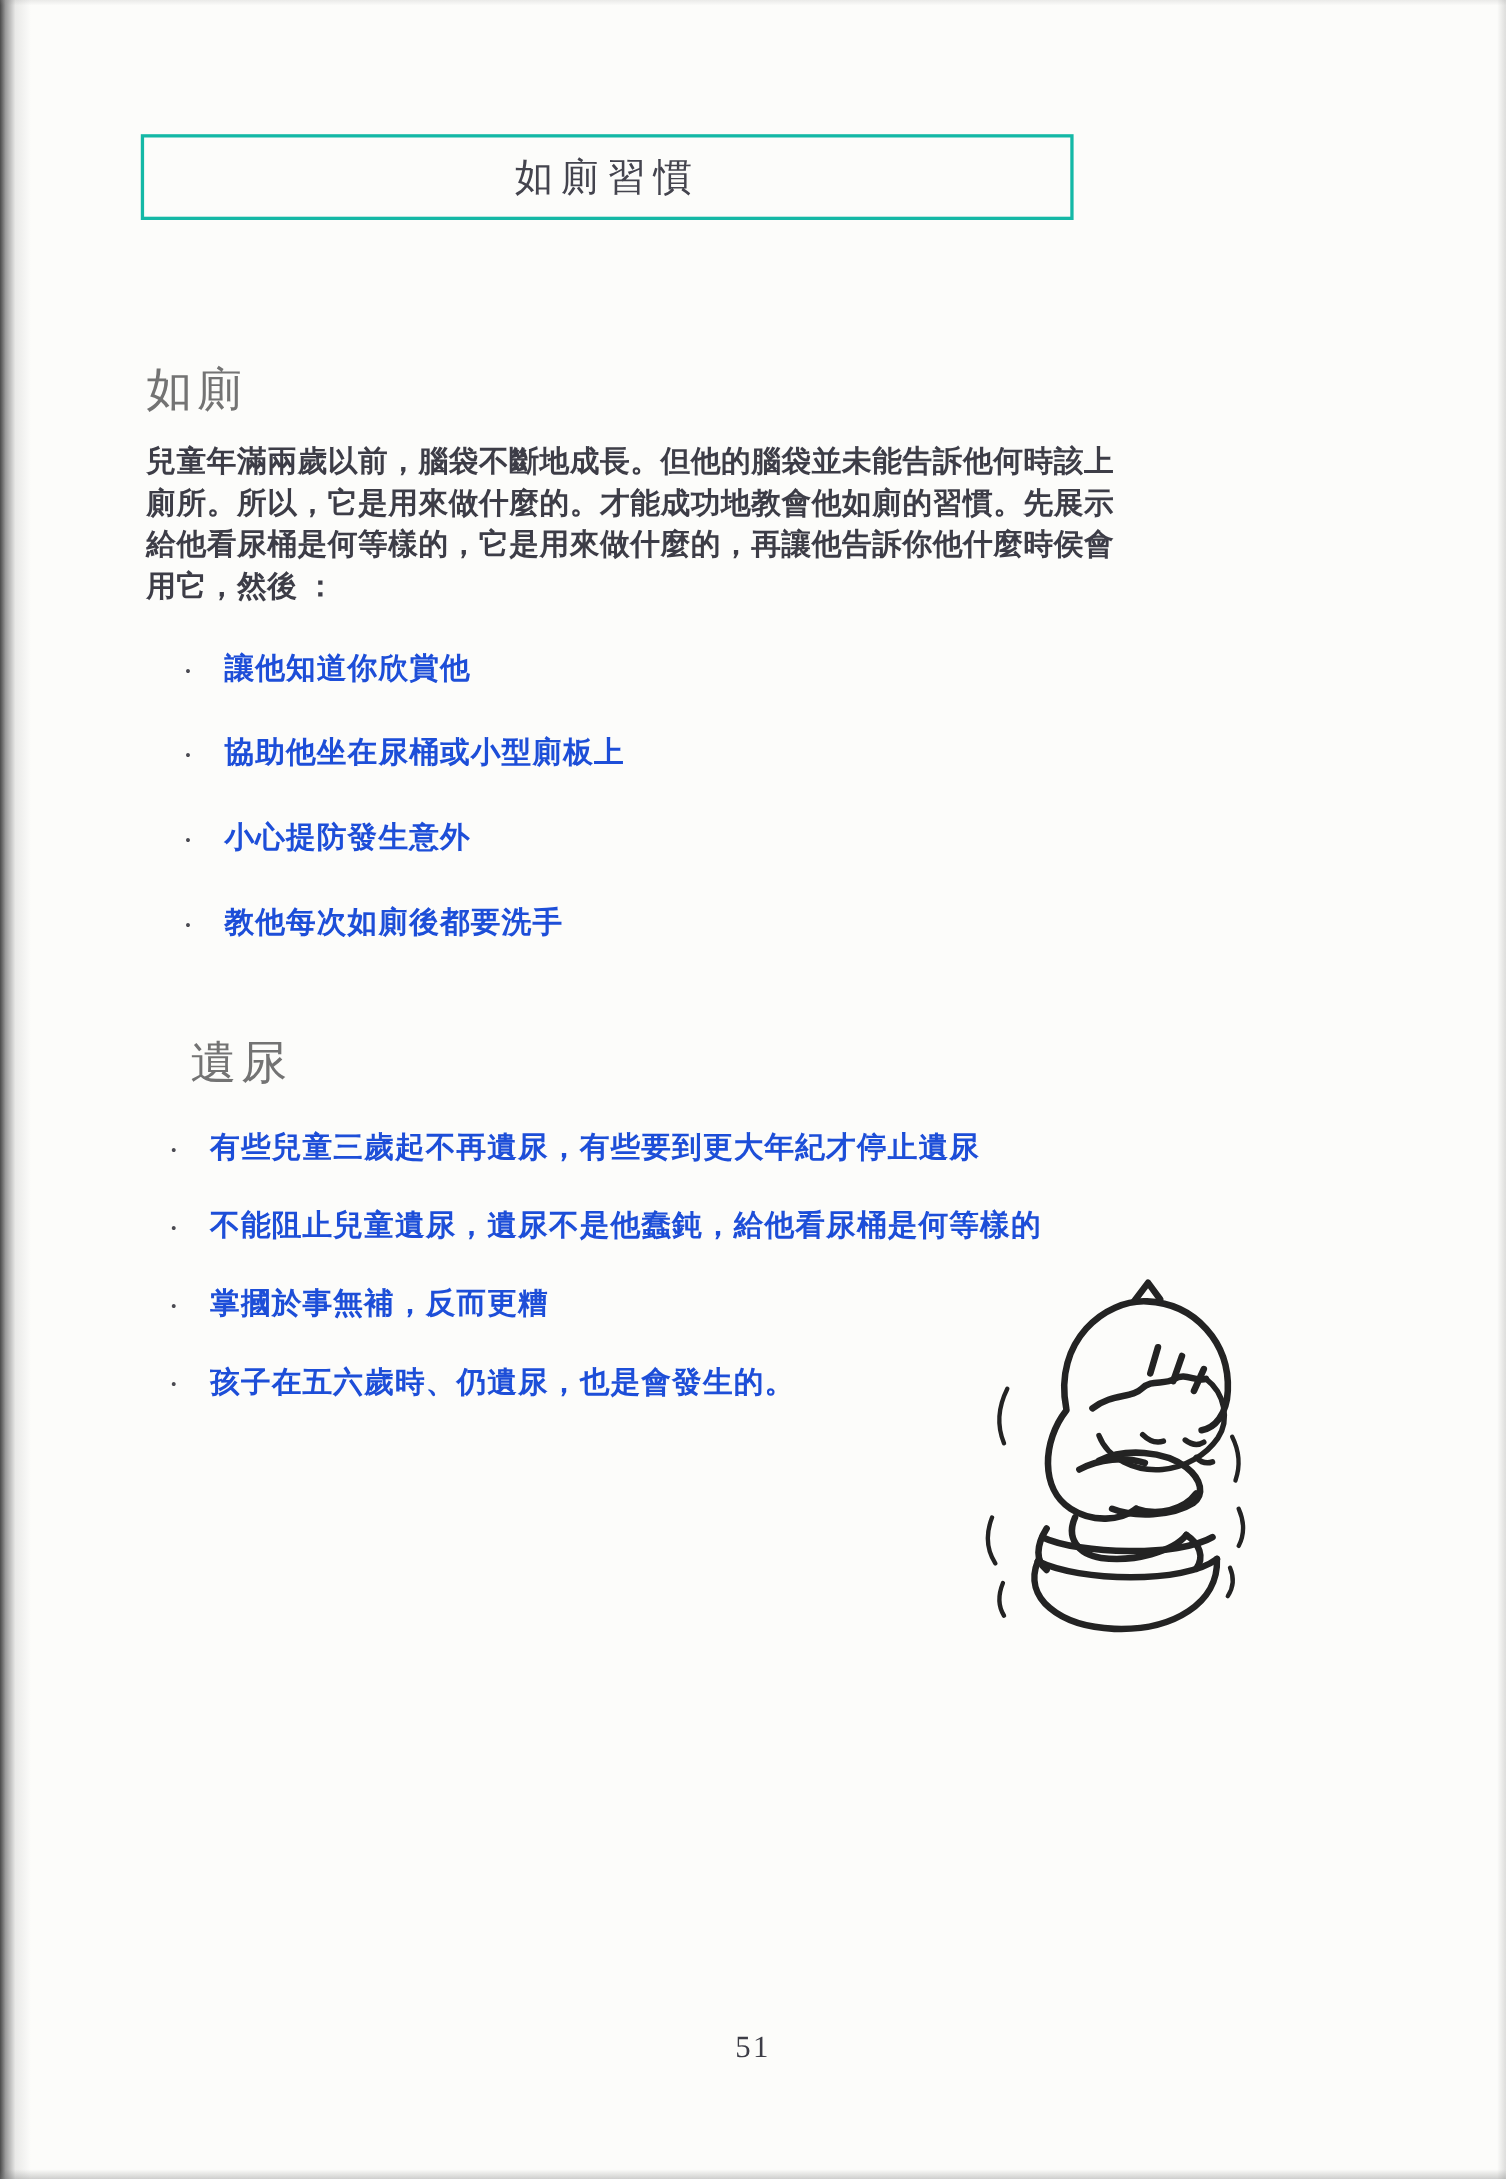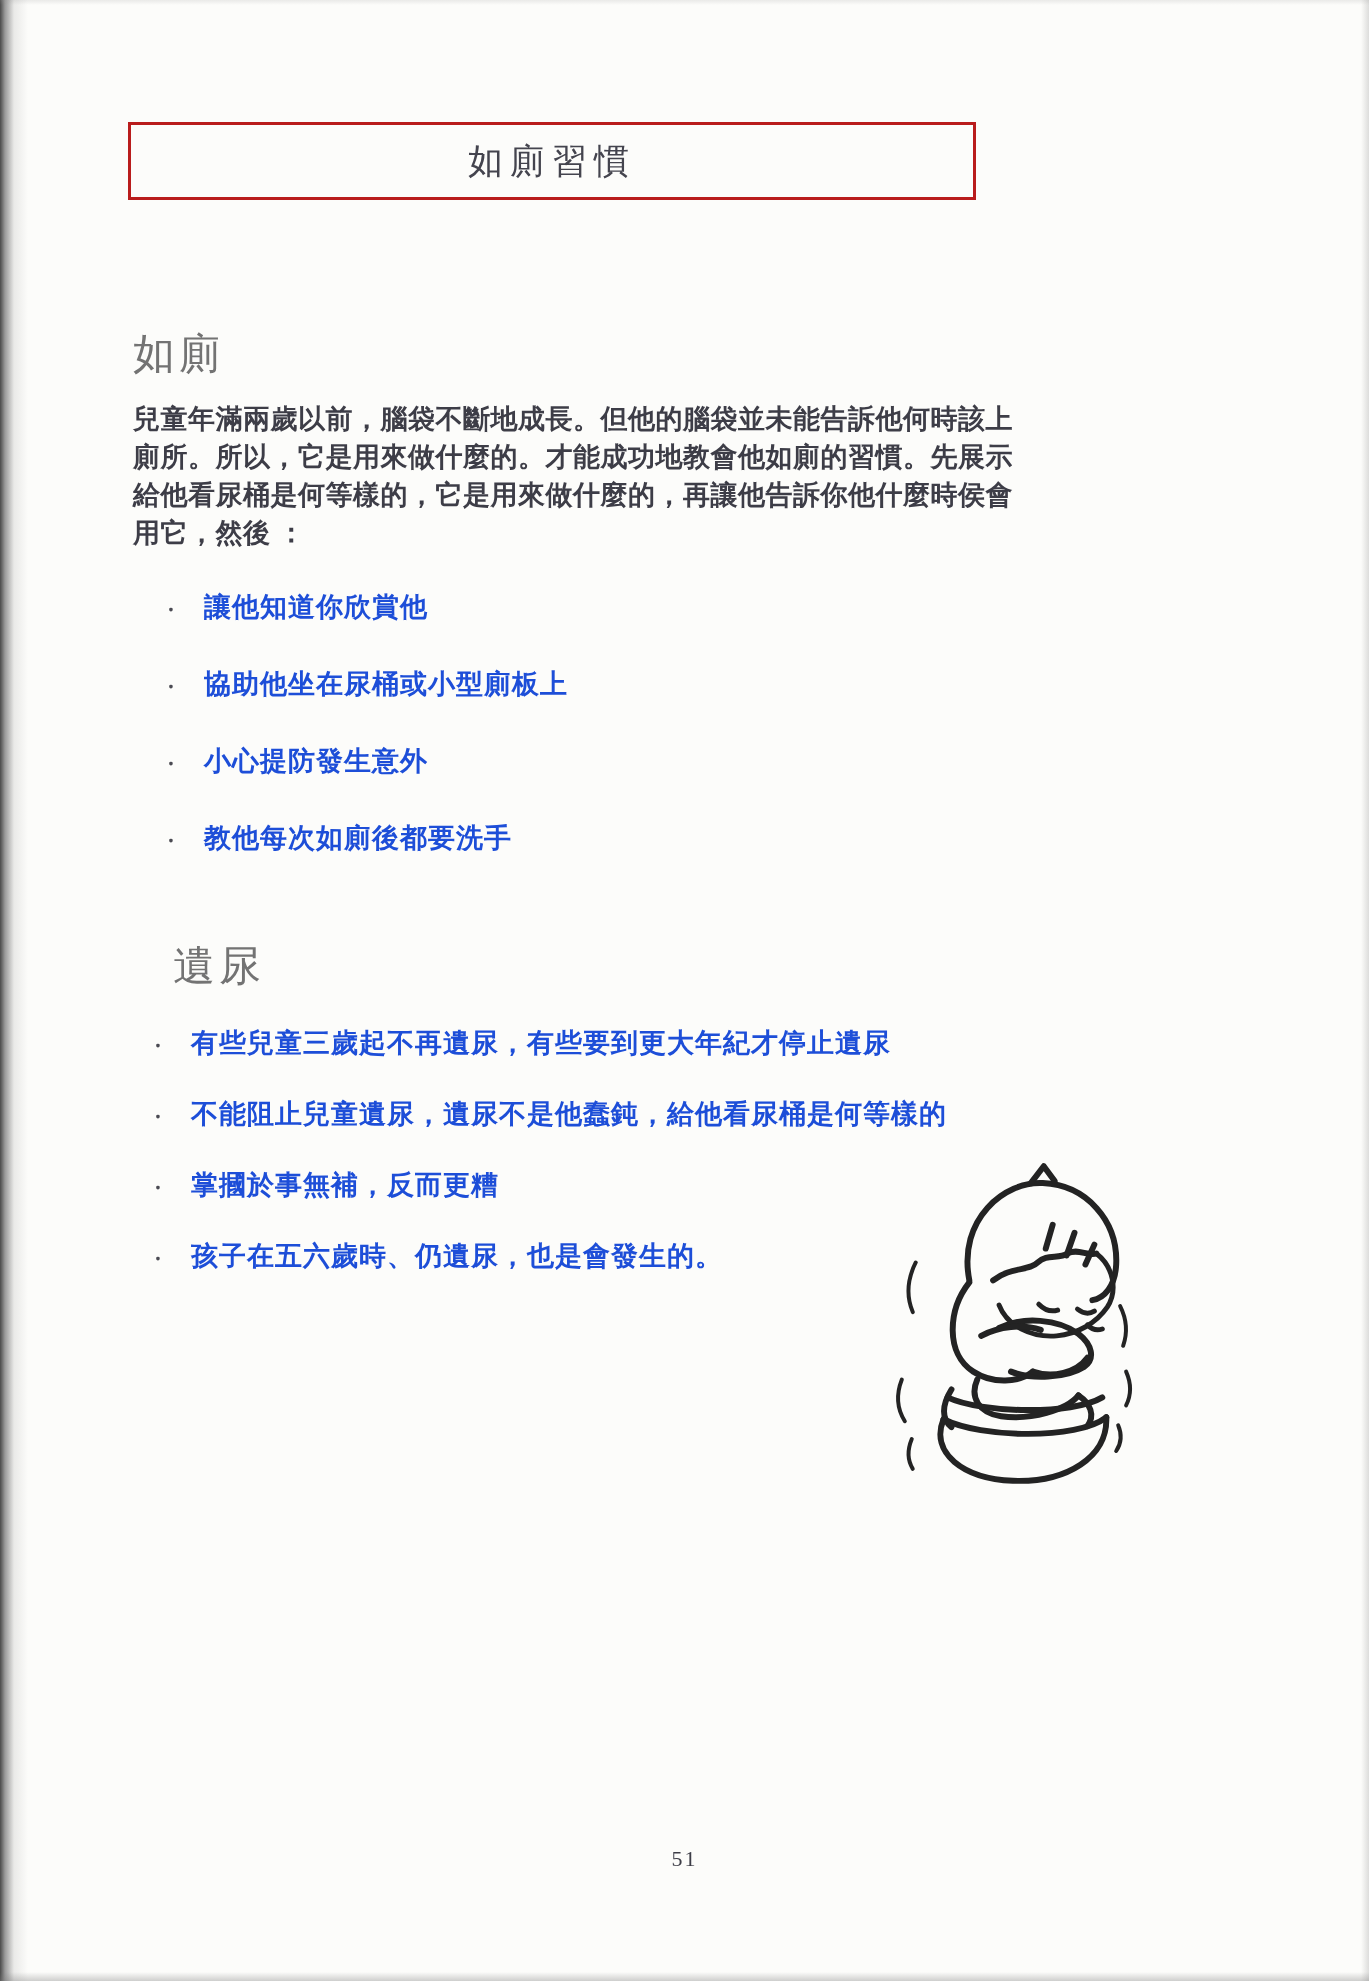--- a/index.html
+++ b/index.html
@@ -16,21 +16,21 @@
     background:linear-gradient(to right,#4a4a4a 0px,#9a9a9a 5px,rgba(190,190,190,.3) 14px,rgba(255,255,255,0) 28px);}
   .edge-right{position:absolute;right:0;top:0;bottom:0;width:8px;
     background:linear-gradient(to left,rgba(140,140,140,.28),rgba(255,255,255,0));}
   .edge-bottom{position:absolute;left:0;right:0;bottom:0;height:9px;
     background:linear-gradient(to top,rgba(120,120,120,.35),rgba(255,255,255,0));}
   .edge-top{position:absolute;left:0;right:0;top:0;height:5px;
     background:linear-gradient(to bottom,rgba(150,150,150,.18),rgba(255,255,255,0));}
 
   .title-box{
     position:absolute;left:128px;top:122px;width:842px;height:72px;
-    border:3px solid #b91c1c;
+    border:3px solid #14b8a6;
     display:flex;align-items:center;justify-content:center;font-family:Liberation Serif, serif;
   }
   .title-box span{font-size:35px;letter-spacing:7px;color:#44444e;}
 
   .sec{
     position:absolute;left:133px;margin:0;font-weight:normal;
     font-size:42px;color:#737373;letter-spacing:4px;
   }
   .sec1{top:326px;}
   .sec2{top:938px;margin-left:40px;}
@@ -48,21 +48,21 @@
   .list2 .bitem{margin-bottom:36px;}
   .bitem{line-height:34px;font-size:27px;letter-spacing:1px;font-weight:bold;}
   .dot{display:inline-block;width:36px;font-size:22px;color:#4a4a52;vertical-align:1px;}
   .btext{color:#1d4ed8;}
 
   .illus{position:absolute;left:882px;top:1158px;width:258px;height:330px;}
   .illus svg{width:100%;height:100%;}
 
   .pagenum{
     position:absolute;left:0;right:0;top:1846px;text-align:center;
-    font-size:22px;letter-spacing:2px;color:#3d3d47;
+    font-size:28px;letter-spacing:2px;color:#3d3d47;
   }
 </style>
 </head>
 <body>
 
 <div class="page">
 
   <div class="edge-left"></div>
   <div class="edge-right"></div>
   <div class="edge-bottom"></div>

